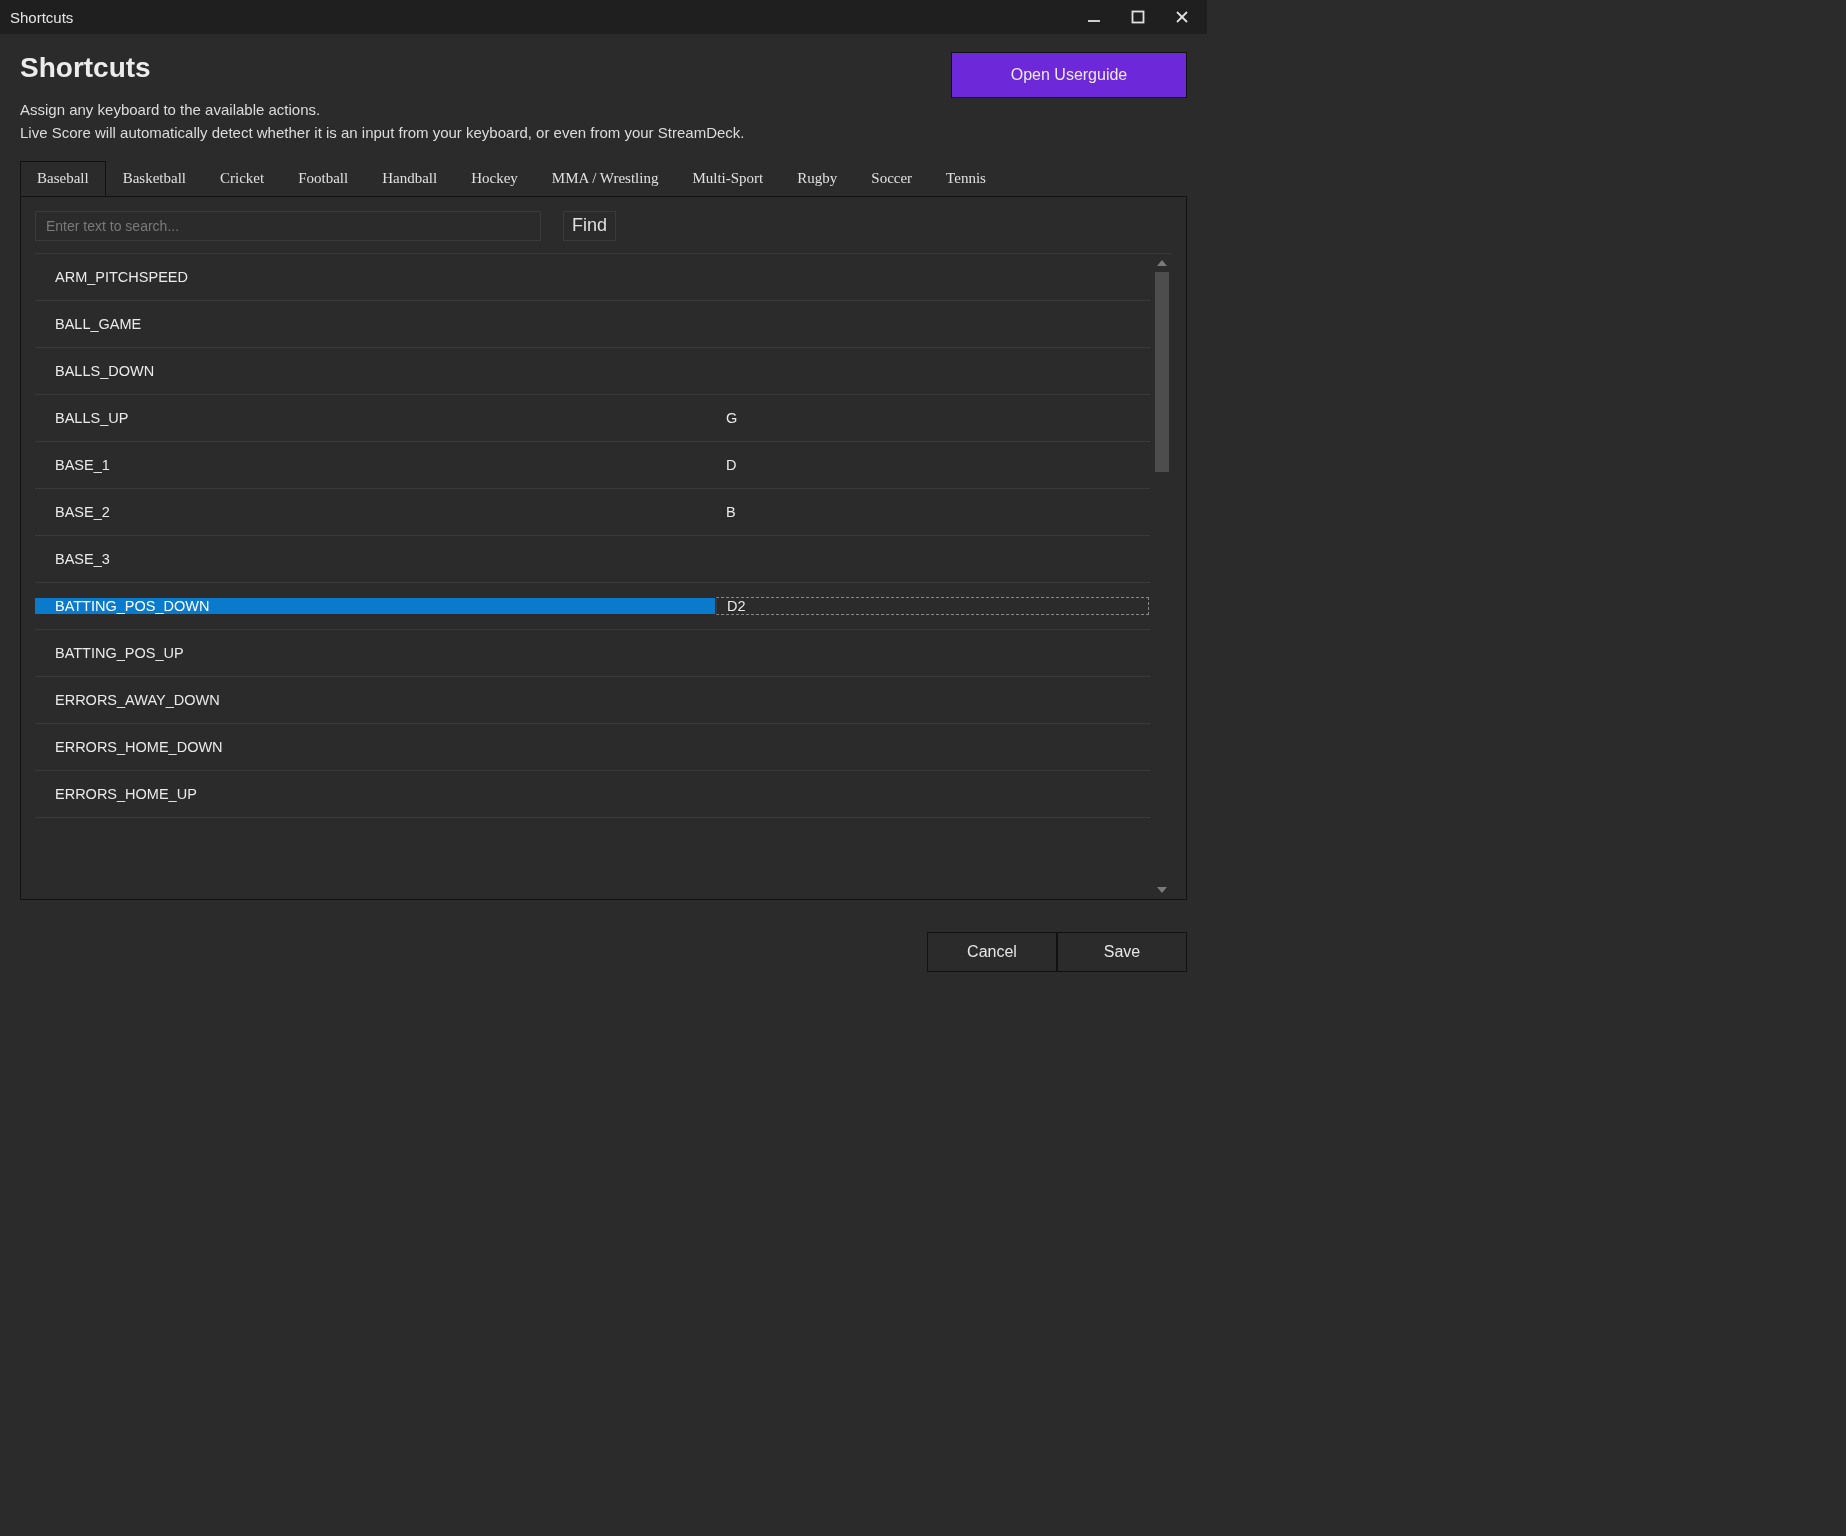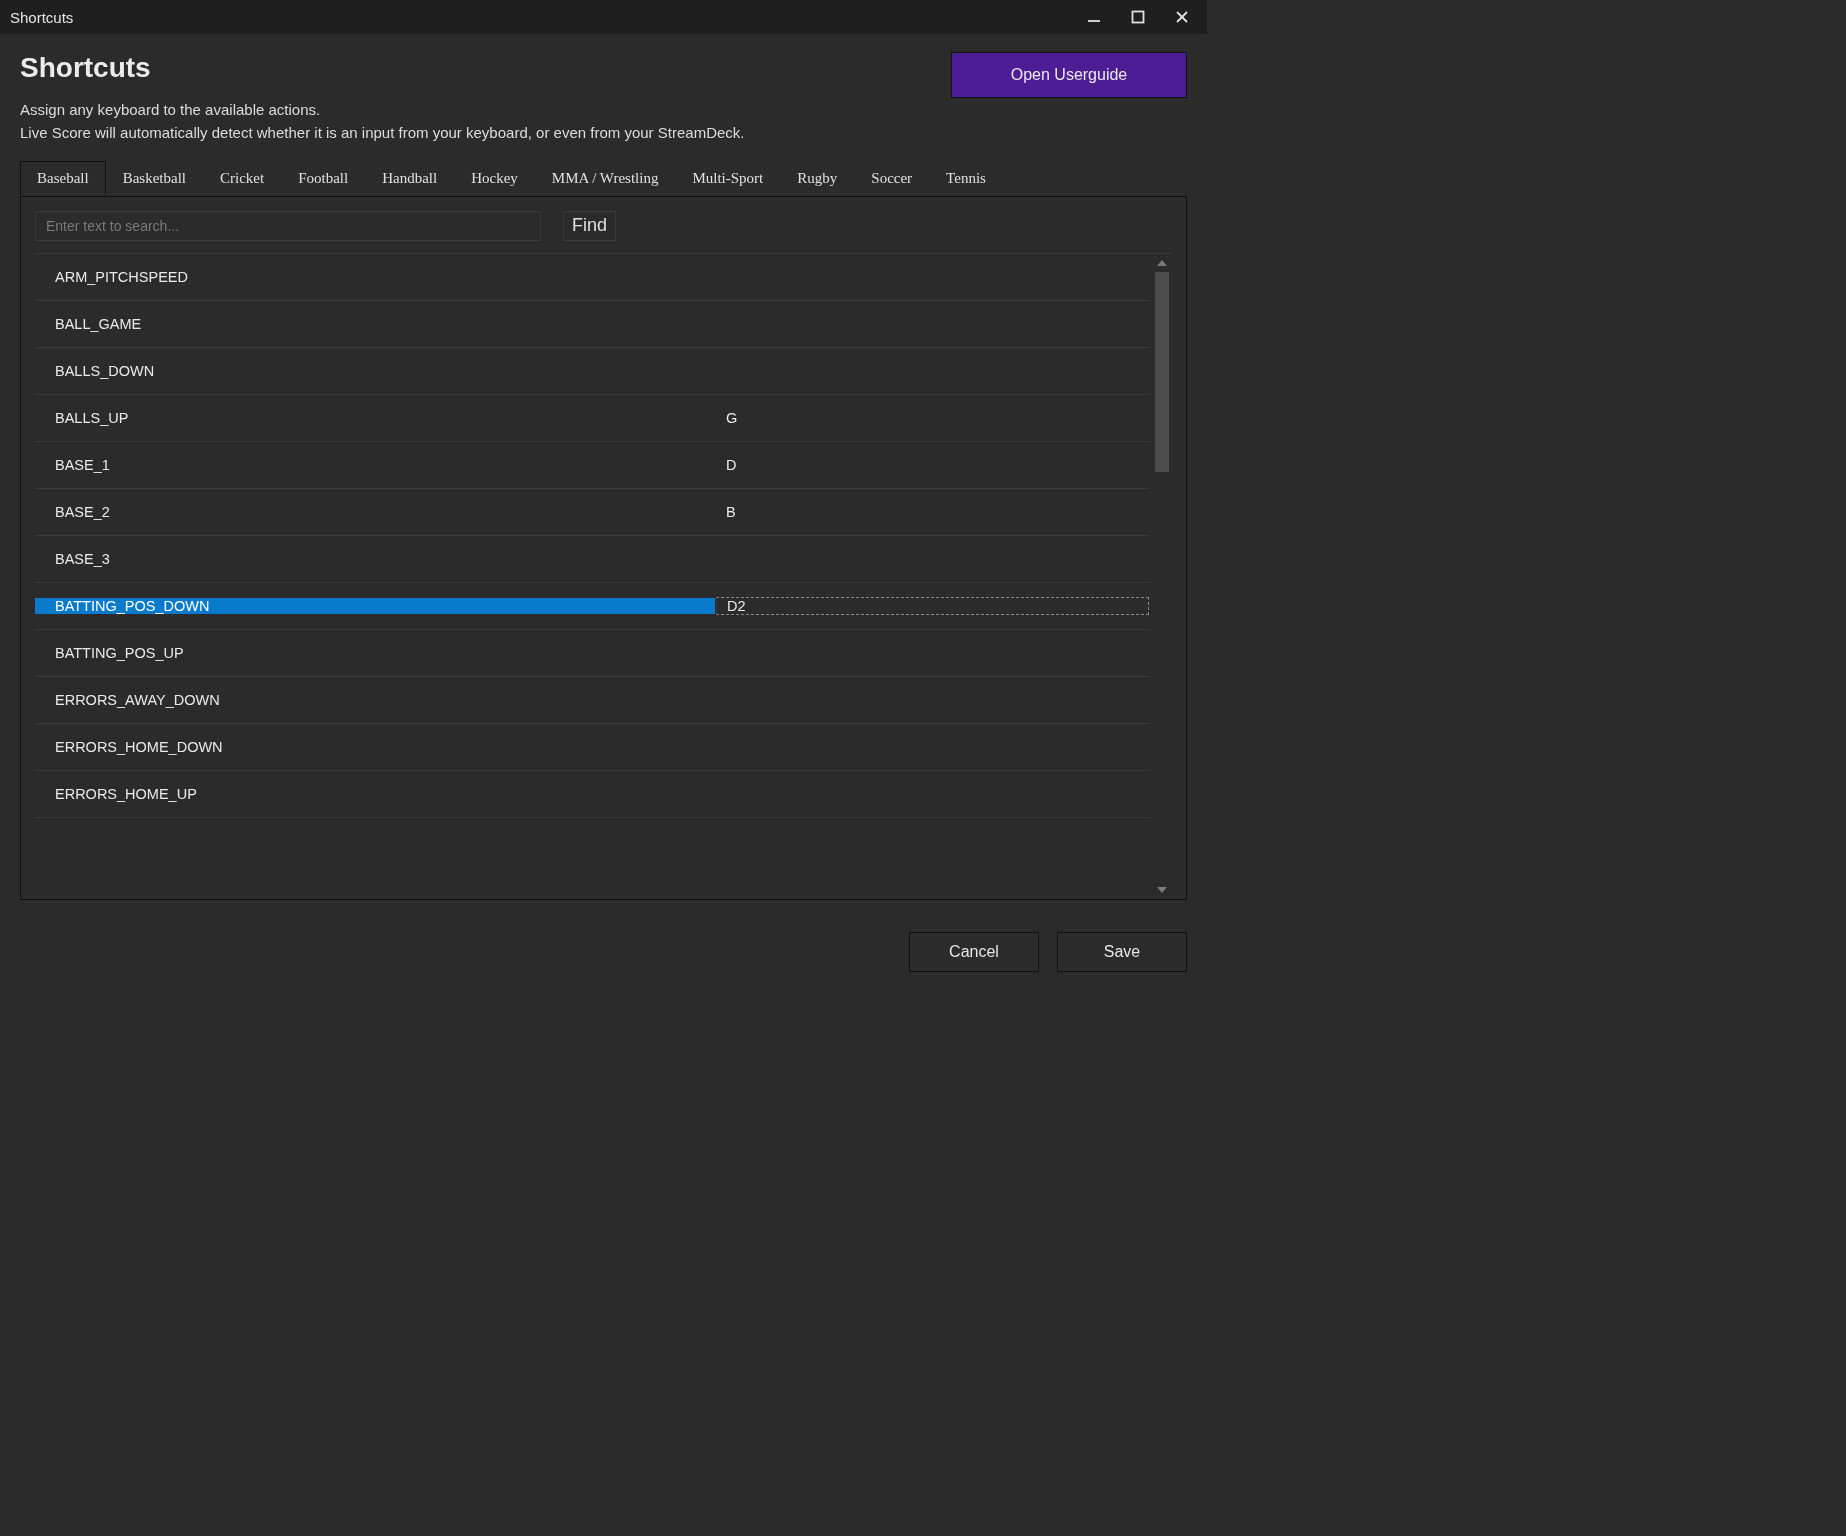--- a/index.html
+++ b/index.html
@@ -46,21 +46,21 @@
       justify-content: space-between;
       align-items: flex-start;
     }
     .page-title {
       font-size: 28px;
       font-weight: 600;
       color: #ececec;
       margin-bottom: 14px;
     }
     .open-guide-btn {
-      background: #4c1d95;
+      background: #6d28d9;
       border: 1px solid #111;
       color: #eaeaea;
       font-size: 16px;
       padding: 0 20px;
       height: 46px;
       width: 236px;
       text-align: center;
       line-height: 44px;
       cursor: pointer;
     }
@@ -195,21 +195,20 @@
       position: absolute;
       left: 1px; right: 1px;
       top: 16px;
       height: 200px;
       background: #4d4d4d;
     }
     
     .footer-row {
       display: flex;
       justify-content: flex-end;
-      gap: 18px;
       padding: 14px 20px;
     }
     .footer-btn {
       width: 130px;
       height: 40px;
       background: #2b2b2b;
       border: 1px solid #111;
       color: #e6e6e6;
       font-size: 16px;
       cursor: pointer;

